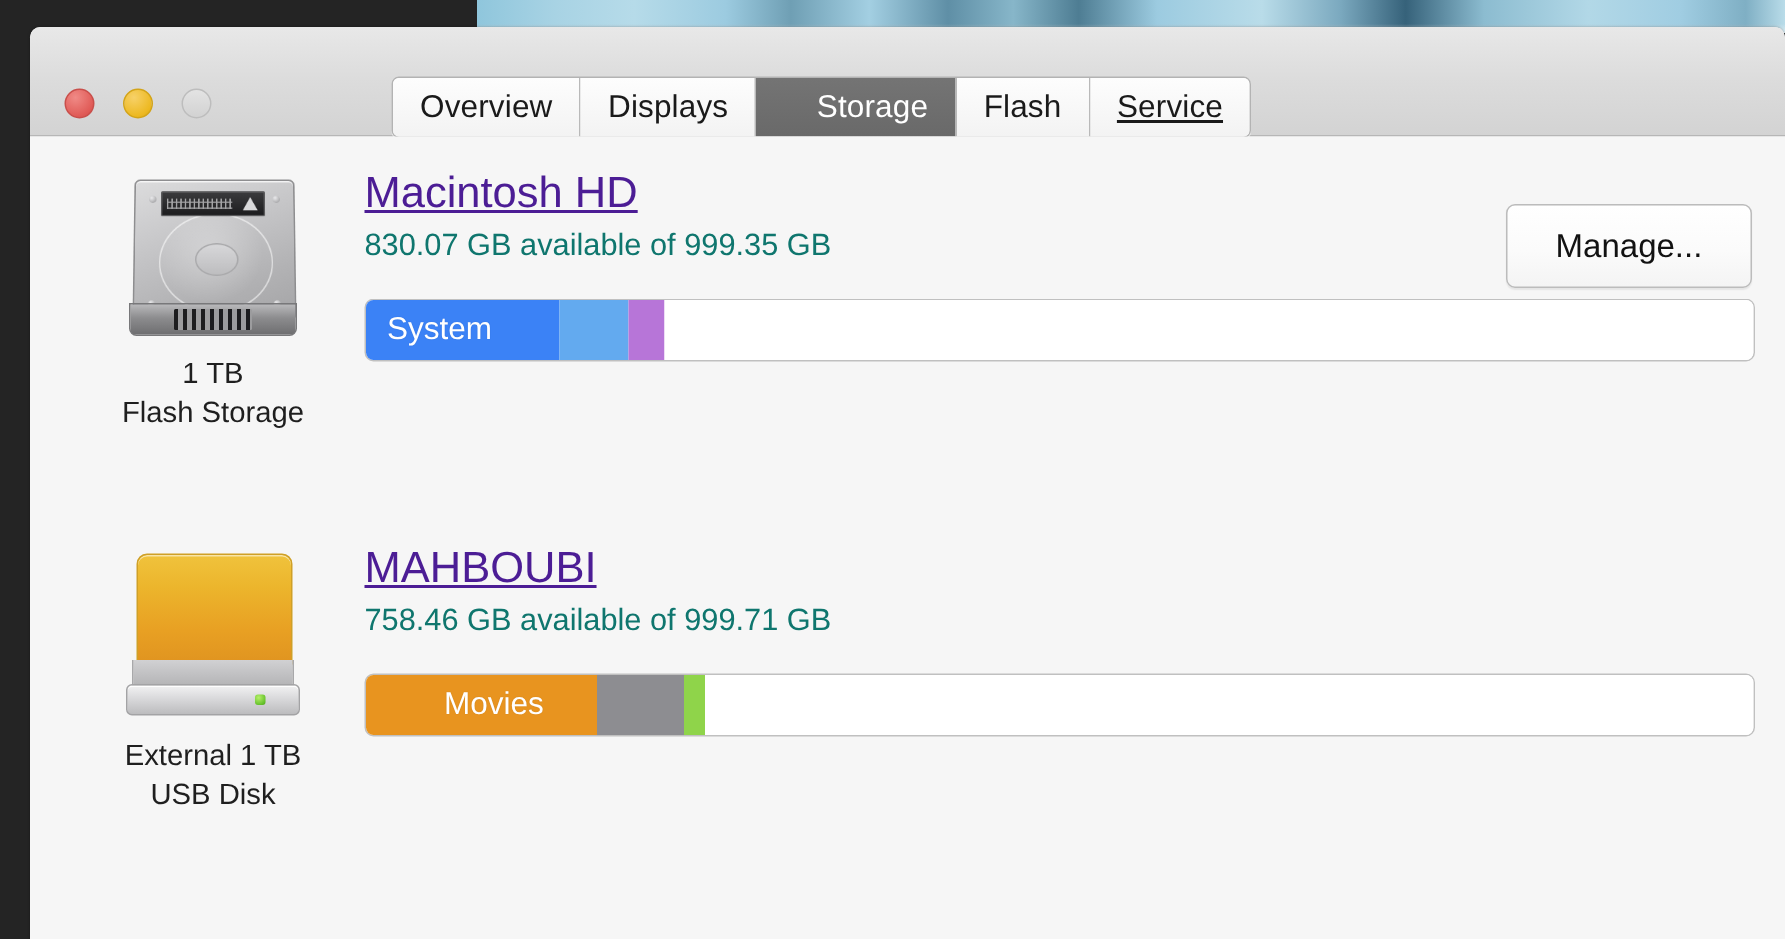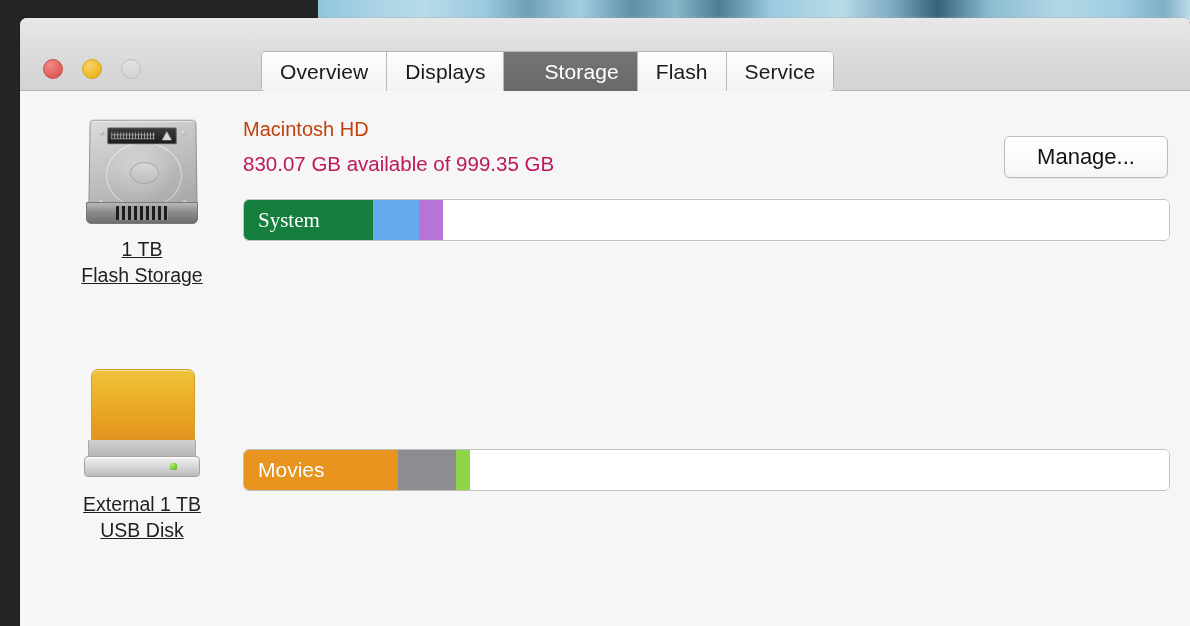--- a/index.html
+++ b/index.html
@@ -111,21 +111,21 @@
     padding: 0 18px;
     font-size: 21px;
     color: #1a1a1a;
     background: linear-gradient(180deg, #fdfdfd 0%, #f3f3f3 100%);
     border-right: 1px solid #b9b9b9;
     cursor: default;
     white-space: nowrap;
     letter-spacing: .1px;
     text-align: right;
   }
-  .tab:last-child { border-right: none; }
+  .tab:last-child { border-right: none; text-decoration: underline; }
   .tab.selected {
     background: linear-gradient(180deg, #747474 0%, #696969 100%);
     color: #ffffff;
     padding-left: 40px;
   }
 
   
   #content {
     position: relative;
     height: 536px;
@@ -146,21 +146,20 @@
     left: 30px;
     top: 0;
     width: 184px;
     text-align: center;
   }
   .volume-caption {
     margin-top: 10px;
     font-size: 19.5px;
     color: #1f1f1f;
     line-height: 26px;
-    text-decoration: underline;
   }
 
   
   .hd-icon {
     position: relative;
     width: 114px;
     height: 113px;
     margin: 0 auto;
   }
   .hd-body {
@@ -289,37 +288,38 @@
   }
 
   
   .volume-detail {
     position: absolute;
     left: 223px;
     right: 22px;
     top: 0;
   }
   .volume-name {
-    font-size: 20px;
-    color: #c2410c;
+    font-size: 29px;
+    color: #4c1d95;
     line-height: 32px;
+    text-decoration: underline;
   }
   .volume-sub {
     margin-top: 6px;
     font-size: 20.5px;
-    color: #be185d;
+    color: #0f766e;
     line-height: 26px;
   }
 
   .manage-button {
     position: absolute;
     right: 0;
     top: 23px;
     width: 164px;
-    height: 42px;
+    height: 56px;
     border: 1px solid #bcbcbc;
     border-radius: 6px;
     background: linear-gradient(180deg, #ffffff 0%, #fbfbfb 55%, #f4f4f4 100%);
     font-size: 22px;
     color: #121212;
     display: flex;
     align-items: center;
     justify-content: center;
     box-shadow: 0 1px 1px rgba(0,0,0,.07);
     cursor: default;
@@ -407,21 +407,21 @@
         </div>
       </div>
 
       <div class="volume-detail">
         <div class="volume-name">Macintosh HD</div>
         <div class="volume-sub">830.07 GB available of 999.35 GB</div>
         <div class="manage-button">Manage...</div>
       </div>
 
       <div class="storage-bar">
-        <div class="seg" style="width:13.9%;background:#15803d;font-family:Liberation Serif, serif;">
+        <div class="seg" style="width:13.9%;background:#3b82f6;">
           <span class="seg-label">System</span>
         </div>
         <div class="seg" style="width:5.0%;background:#63aaef;"></div>
         <div class="seg" style="width:2.6%;background:#b775d8;"></div>
         <div class="seg" style="width:78.5%;background:#ffffff;"></div>
       </div>
 
     </div>
 
     <div class="volume-row" id="volume-row-1">
@@ -432,23 +432,27 @@
           <div class="ext-mid"></div>
           <div class="ext-base"></div>
           <div class="ext-led"></div>
         </div>
         <div class="volume-caption">
           <div>External 1 TB</div>
           <div>USB Disk</div>
         </div>
       </div>
 
+      <div class="volume-detail">
+        <div class="volume-name">MAHBOUBI</div>
+        <div class="volume-sub">758.46 GB available of 999.71 GB</div>
+      </div>
 
       <div class="storage-bar">
-        <div class="seg" style="width:16.7%;background:#e8941f;">
+        <div class="seg" style="width:16.7%;background:#e8941f;padding-left:38px;">
           <span class="seg-label">Movies</span>
         </div>
         <div class="seg" style="width:6.2%;background:#8d8d91;"></div>
         <div class="seg" style="width:1.5%;background:#8fd44a;"></div>
         <div class="seg" style="width:75.6%;background:#ffffff;"></div>
       </div>
 
     </div>
 
   </div>

